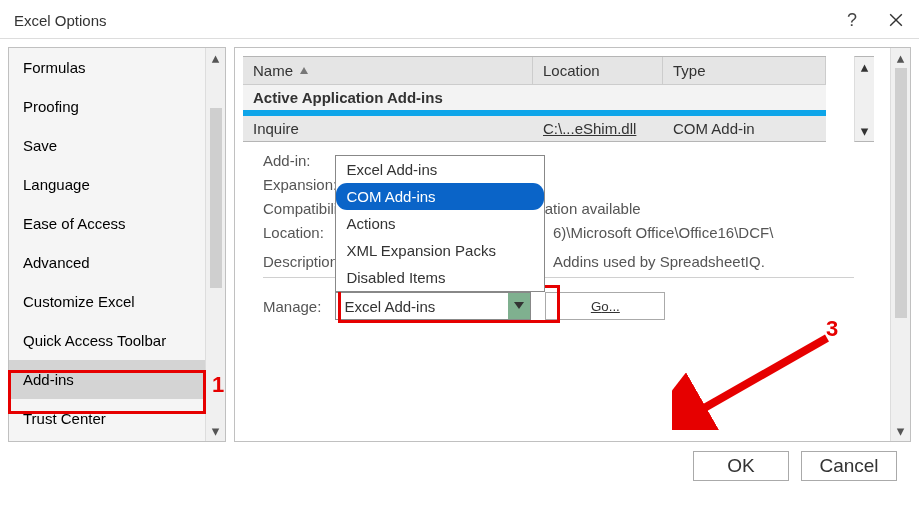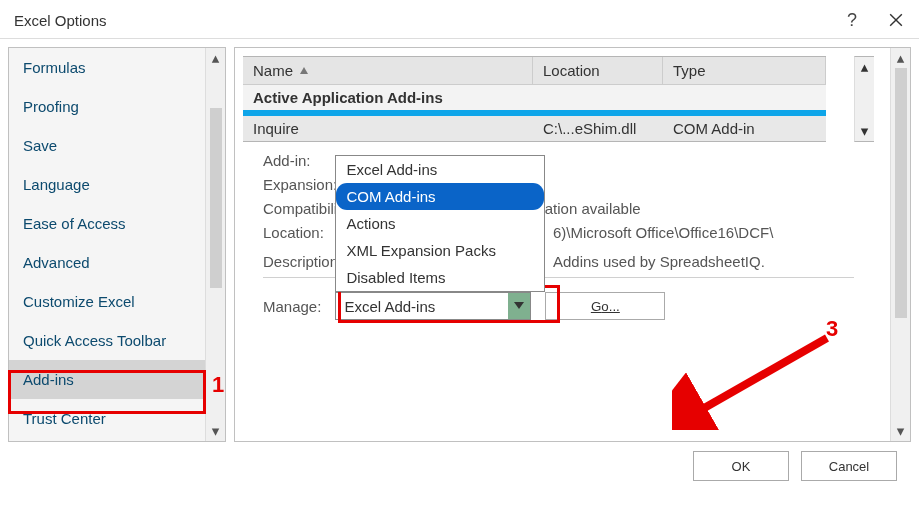--- a/index.html
+++ b/index.html
@@ -7,21 +7,21 @@
   .titlebar { display: flex; align-items: center; justify-content: space-between; padding: 6px 14px 4px 14px; height: 38px; }
   .titlebar .title { font-size: 15px; color: #333; }
   .titlebar .controls { display: flex; gap: 30px; align-items: center; }
   .help { font-size: 18px; color: #444; cursor: pointer; }
   .close { font-size: 18px; color: #444; cursor: pointer; width: 18px; height: 18px; display:flex; align-items:center; justify-content:center; }
   .divider { border-top: 1px solid #ddd; }
 
   .body { display: flex; height: 403px; padding: 8px 8px 0 8px; gap: 8px; }
   .sidebar-wrap { width: 218px; border: 1px solid #c0c0c0; background: #f5f5f5; display:flex; flex-direction: column; position: relative; }
   .sidebar { flex: 1; overflow-y: hidden; }
-  .sidebar-item { padding: 11px 14px; color: #0c4a6e; cursor: pointer; border-bottom: 0; }
+  .sidebar-item { padding: 11px 14px; color: #000000; cursor: pointer; border-bottom: 0; }
   .sidebar-item.selected { background: #d4d4d4; }
   .v-scroll { width: 20px; background: #f0f0f0; display: flex; flex-direction: column; justify-content: space-between; align-items: center; border-left: 1px solid #ddd; }
   .v-scroll .arrow { height: 20px; width:100%; display:flex; align-items:center; justify-content:center; color:#555; cursor:pointer; }
   .v-scroll .thumb { width: 12px; background: #cfcfcf; }
   .sidebar-wrap .v-scroll { position: absolute; right:0; top:0; bottom:0; }
   .sidebar-wrap .v-scroll .thumb { height: 180px; margin-top: 0; }
 
   .main { flex: 1; border: 1px solid #c0c0c0; background: #fff; position: relative; padding: 8px 8px 8px 8px; display:flex; gap:0; }
   .main-inner { flex: 1; display:flex; flex-direction:column; }
   .main .v-scroll { position: absolute; right:0; top:0; bottom:0; }
@@ -31,21 +31,21 @@
   .thead { display: flex; background: #e5e5e5; }
   .th { padding: 5px 10px; border-right: 1px solid #ccc; border-bottom:1px solid #ccc; cursor:pointer; }
   .th.name { width: 290px; display:flex; align-items:center; gap:6px; }
   .th.loc { width: 130px; }
   .th.type { flex: 1; }
   .th .sort-icon svg { width:10px; height:10px; }
   .grouprow { background: #f3f3f3; font-weight: bold; padding: 4px 10px; border-bottom:6px solid #0ea5e9; }
   .row { display:flex; background: #e8e8e8; }
   .cell { padding: 4px 10px; }
   .cell.name { width: 290px; }
-  .cell.loc { width: 130px; }
+  .cell.loc { width: 130px; text-decoration: underline; }
   .cell.type { flex:1; }
   .table-v-scroll { width: 20px; display:flex; flex-direction:column; justify-content:space-between; background:#f0f0f0; border-left:1px solid #ddd; }
 
   .details { padding: 10px 20px 4px 20px; font-size: 15px; color:#555; margin-right:28px; }
   .drow { display:flex; margin-bottom: 7px; }
   .dlabel { width: 130px; }
   .dval { flex:1; white-space: nowrap; }
   .hr { border-top:1px solid #d0d0d0; margin: 6px 0 10px 0; }
 
   .manage-row { display:flex; align-items:center; gap: 14px; padding: 0 20px 8px 20px; }
@@ -54,21 +54,21 @@
   .combo .combo-text { padding: 0 8px; flex:1; }
   .combo .combo-btn { width: 22px; height: 100%; background:#7fb08f; display:flex; align-items:center; justify-content:center; cursor:pointer; }
   .combo .combo-btn svg { width:10px; height:8px; fill:#333; }
   .dropdown { position:absolute; left:-1px; bottom: 27px; width: 210px; background:#fff; border:1px solid #888; z-index: 5; }
   .dropdown-item { padding: 5px 10px; cursor:pointer; }
   .dropdown-item.hl { background:#0a64c8; color:#fff;border-radius:11px; }
 
   .go-btn { width: 120px; height: 28px; border:1px solid #aaa; background:#fff; cursor:pointer; text-decoration: underline; color:#333; }
 
   .footer { height: 48px; display:flex; justify-content:flex-end; align-items:center; gap: 12px; padding: 0 22px 0 0; }
-  .footer button { width: 96px; height: 30px; border:1px solid #aaa; background:#fff; cursor:pointer; font-size:13px; color:#333; }
+  .footer button { width: 96px; height: 30px; border:1px solid #aaa; background:#fff; cursor:pointer; font-size:19px; color:#333; }
 
   
   .anno-box { position:absolute; border:3px solid #e60000; pointer-events:none; }
   .anno-label { position:absolute; color:#e60000; font-weight:bold; font-size:22px; pointer-events:none; }
   .arrow-svg { position:absolute; pointer-events:none; }
 </style>
 </head>
 <body>
 
 <div class="titlebar">

